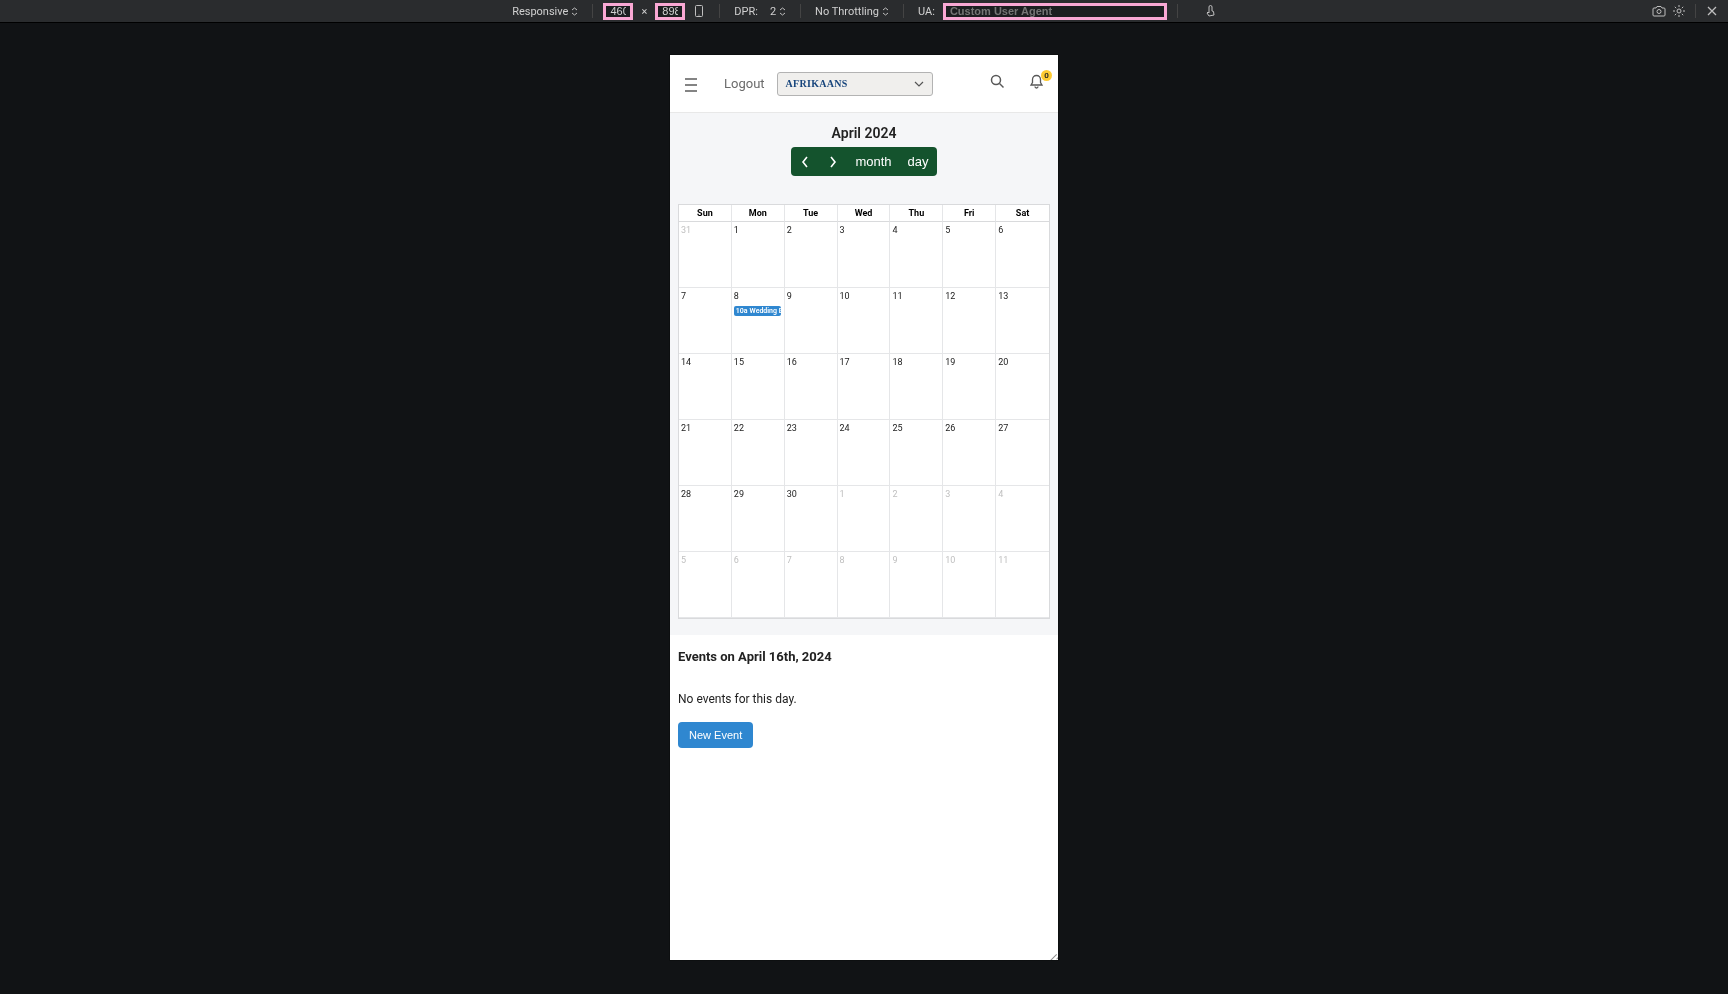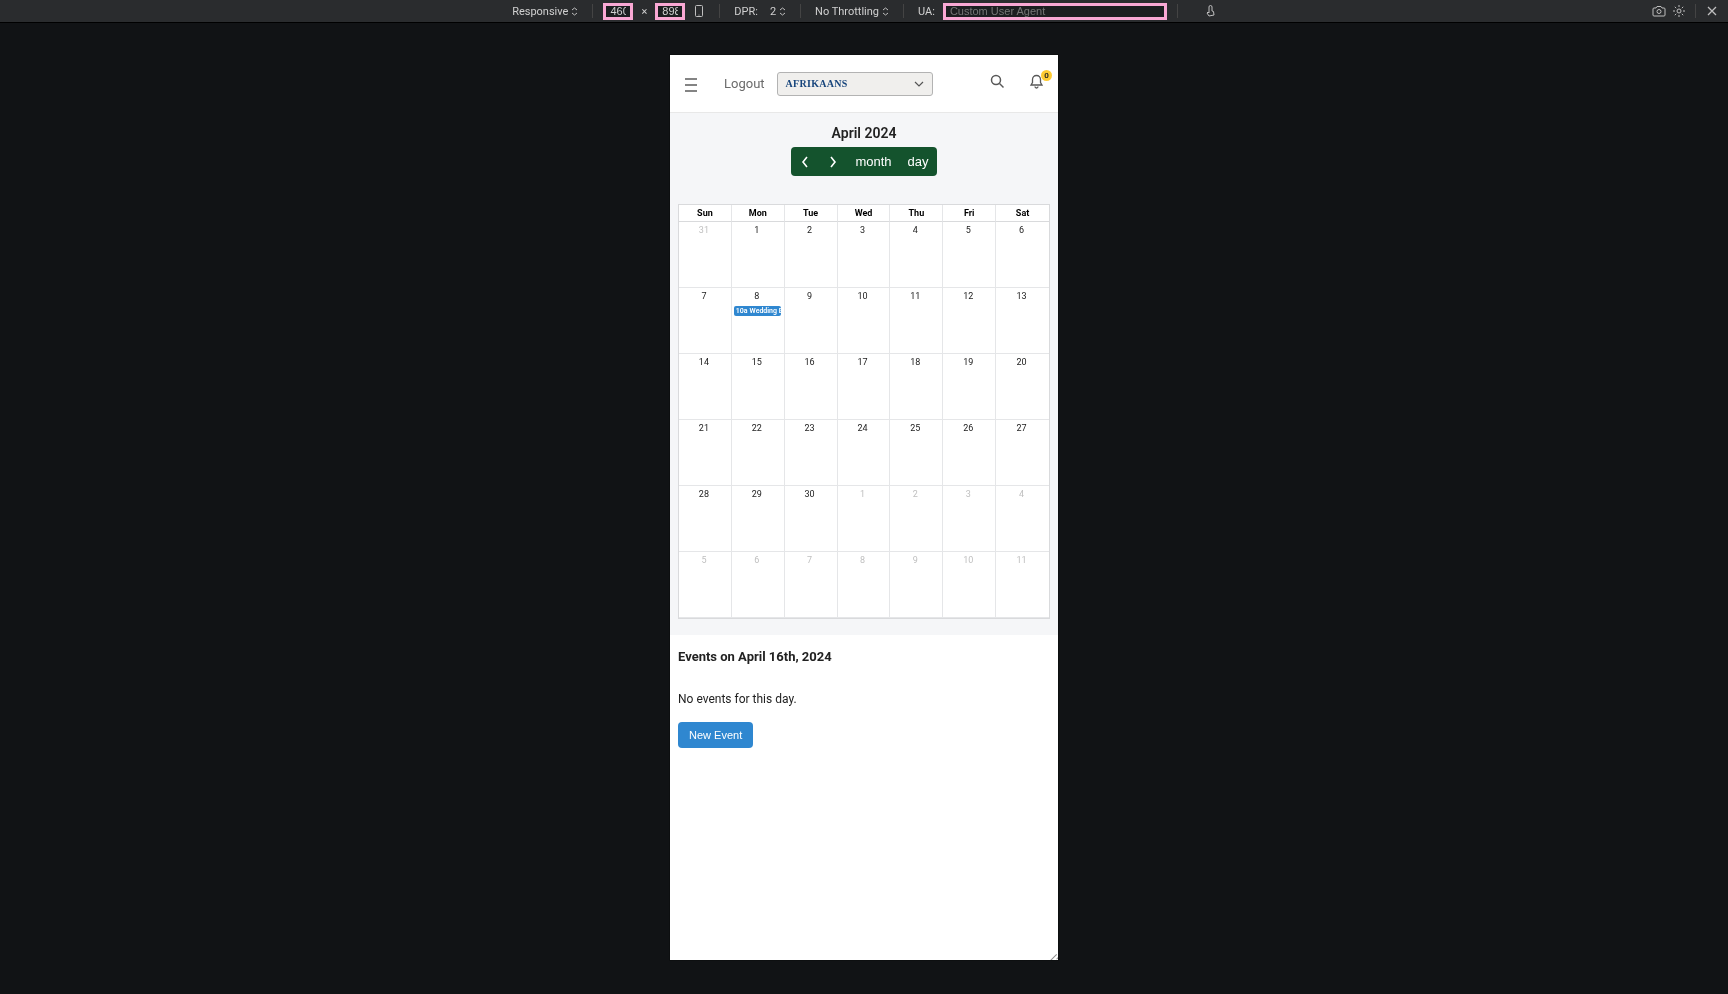--- a/index.html
+++ b/index.html
@@ -36,21 +36,21 @@
     .dt-input {
       background: #1c1e20;
       border: 3px solid #f9a8d4;
       color: #d0d0d0;
       font-size: 11px;
       height: 17px;
       padding: 0 4px;
       text-align: center;
     }
     .dt-input.w { width: 30px; }
-    .dt-input.ua { width: 224px; text-align: left; }
+    .dt-input.ua { width: 224px; text-align: left; font-weight: bold; }
     .dt-sep {
       width: 1px;
       height: 14px;
       background: #444;
       margin: 0 6px;
     }
     .dt-icon-btn {
       width: 20px;
       height: 20px;
       display: flex;
@@ -247,21 +247,21 @@
       height: 66px;
       border-right: 1px solid #e5e6e8;
       border-bottom: 1px solid #e5e6e8;
       position: relative;
       padding: 2px 3px 0 2px;
       overflow: hidden;
     }
     .cal-cell:nth-child(7n) { border-right: none; }
     .cell-num {
       font-size: 9px;
-      text-align: center;
+      text-align: left;
       color: #222;
       padding-right: 1px;
       line-height: 12px;
     }
     .cell-num.off { color: #bfbfbf; }
     .event-chip {
       background: #2f87d0;
       color: #fff;
       font-size: 7px;
       border-radius: 2px;

